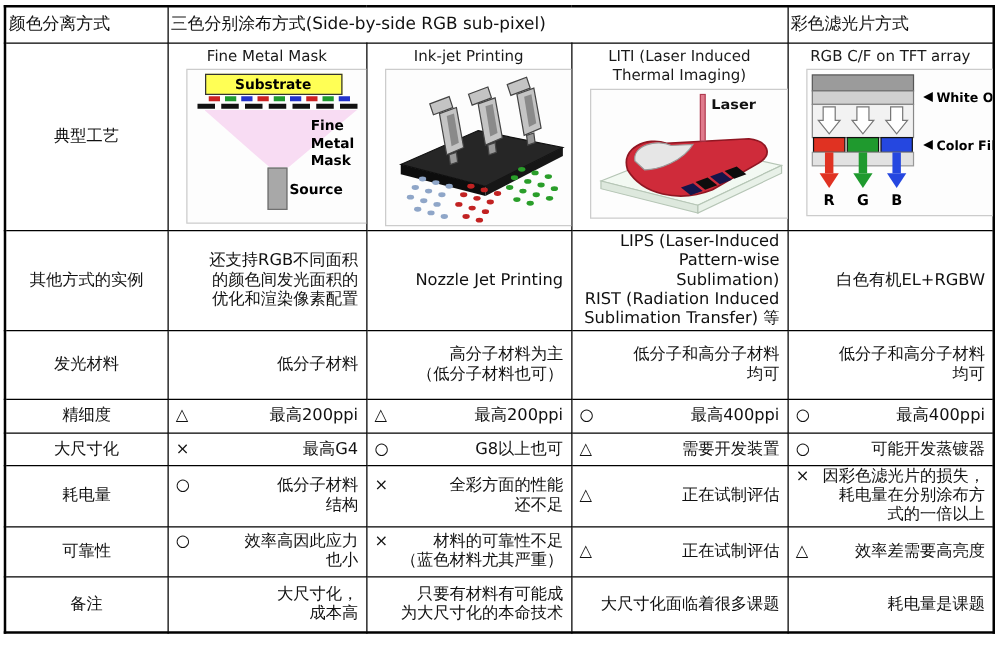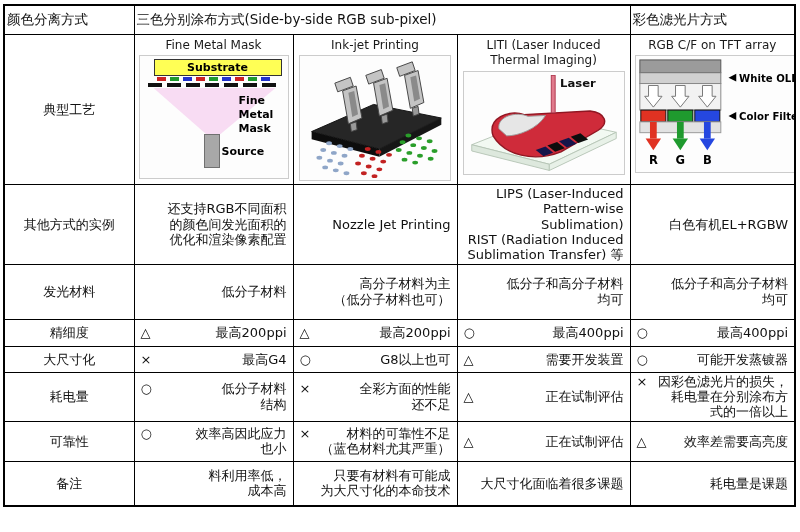--- a/index.html
+++ b/index.html
@@ -18,26 +18,26 @@
     font-size:13px; line-height:1.18; vertical-align:middle;
     overflow:hidden;
   }
   td.hd { text-align:left; font-size:13.5px; padding:2px; }
   td.rowhd { text-align:center; }
   .txt { white-space:pre-line;text-align:right; }
   .symcell { display:flex; align-items:flex-start; }
   .sym { flex:0 0 1.35em; }
   .symcell .txt { flex:1; }
   
-  td.proc { vertical-align:top; text-align:center; padding:3px 4px; }
+  td.proc { vertical-align:top; text-align:center; padding:3px 14px; }
   .ptitle { font-size:12px; line-height:1.3; margin-bottom:2px; color:#1a1a1a; }
   .figframe { border:1px solid #ccc; background:#fdfdfd; margin:0 auto; position:relative; }
   
   .fmm { width:150px; height:124px; }
-  .fmm .substrate { position:absolute; left:14px; top:3px; width:128px; height:17px;
+  .fmm .substrate { position:absolute; left:14px; top:3px; width:110px; height:17px;
       background:#ffff55; border:1px solid #333; 
       font-weight:bold; font-size:11px; line-height:15px; color:#000; }
   .pxrow { position:absolute; left:17px; top:21px; display:flex; gap:4px; }
   .pxrow i { display:block; width:9px; height:4px; }
   .pxrow .pr { background:#cc2222; } .pxrow .pg { background:#1f9a2e; } .pxrow .pb { background:#2233cc; }
   .dashrow { position:absolute; left:8px; top:27px; display:flex; gap:5px; }
   .dashrow b { display:block; width:14px; height:4px; background:#111; }
   .fmm .cone { position:absolute; left:14px; top:32px; width:122px; height:46px;
       background:#f8dcf3; clip-path:polygon(0 0,100% 0,55% 100%,43% 100%); }
   .fmm .srcrect { position:absolute; left:64px; top:78px; width:16px; height:34px;
@@ -379,21 +379,21 @@
           <div class="symcell">
             <span class="sym">△</span>
             <span class="txt">效率差需要高亮度</span>
           </div>
         </td>
 </tr>
 
 <tr style="height:45px">
   <td class="rowhd">备注</td>
   <td>
-          <div class="txt">料利用率低，
+          <div class="txt">大尺寸化，
 成本高</div>
         </td>
   <td>
           <div class="txt">只要有材料有可能成
 为大尺寸化的本命技术</div>
         </td>
   <td>
           <div class="txt">大尺寸化面临着很多课题</div>
         </td>
   <td>

